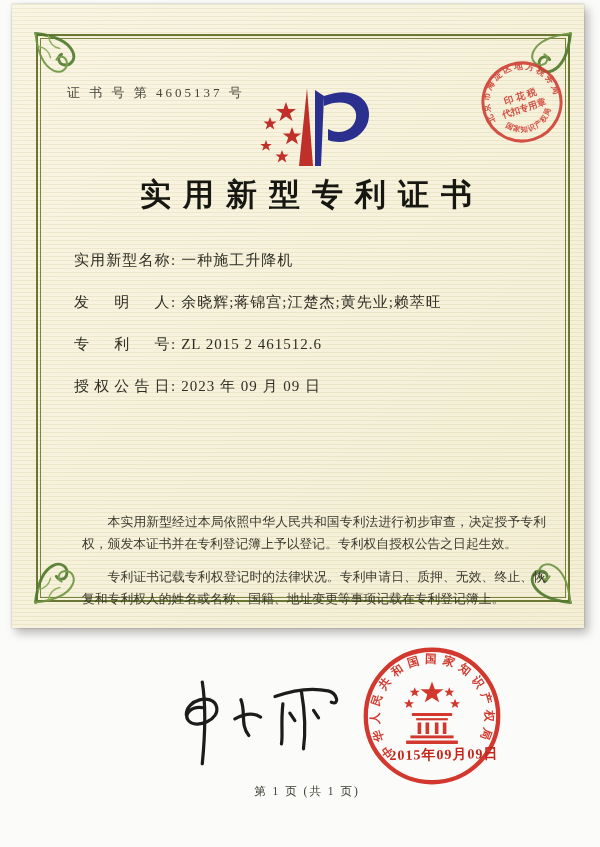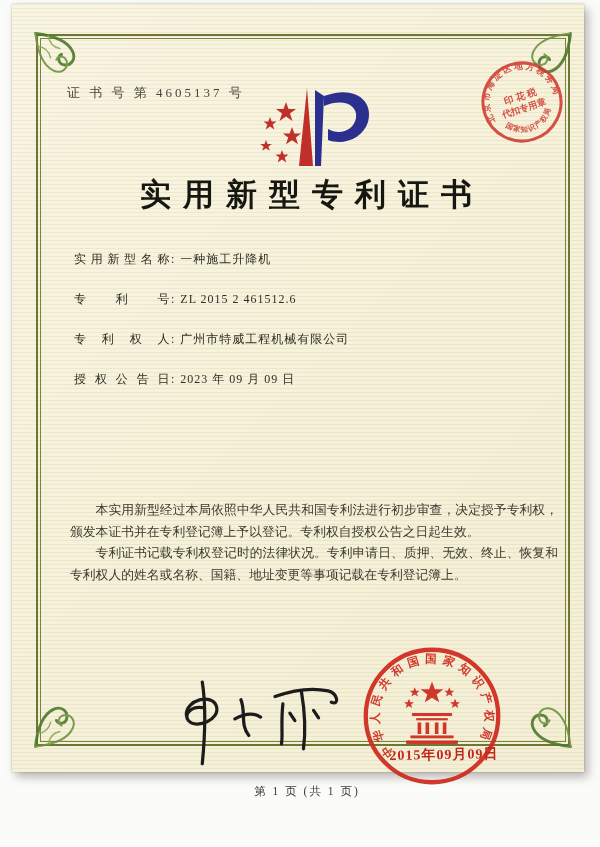--- a/index.html
+++ b/index.html
@@ -1,19 +1,19 @@
 <!DOCTYPE html>
 <html><head>
 <meta charset="utf-8">
 <style>
   html,body{margin:0;padding:0;}
   body{width:600px;height:847px;background:#fbfbfa;font-family:"Liberation Serif","DejaVu Serif",serif;}
   .page{position:relative;width:600px;height:847px;overflow:hidden;}
   .paper{
-    position:absolute;left:12px;top:4px;width:572px;height:768px;
+    position:absolute;left:12px;top:4px;width:572px;height:624px;
     background:
       repeating-linear-gradient(180deg, rgba(190,178,120,0.18) 0 1px, rgba(0,0,0,0) 1px 4px),
       linear-gradient(135deg,#f9f5e3 0%,#f6f1da 55%,#f3eed5 100%);
     box-shadow:4px 5px 9px rgba(80,78,70,.40), 0 0 2px rgba(0,0,0,.25);
   }
   .frame-outer{position:absolute;left:24px;top:30px;right:14px;bottom:26px;border:2px solid #6b7733;}
   .frame-inner{position:absolute;inset:2px;border:1px solid #78843d;}
   .ornament{position:absolute;width:58px;height:58px;opacity:.9;}
   .orn-tl{left:20px;top:26px;}
   .orn-tr{right:10px;top:26px;transform:rotate(90deg);}
@@ -21,28 +21,28 @@
   .orn-bl{left:20px;bottom:22px;transform:rotate(270deg);}
 
   .cert-no{position:absolute;left:55px;top:80px;font-size:13px;letter-spacing:3px;color:#46463c;}
 
   .logo{position:absolute;left:240px;top:76px;width:130px;height:92px;}
 
   .title{position:absolute;left:0;top:170px;width:600px;text-align:center;
          font-size:31px;font-weight:bold;color:#171712;letter-spacing:12px;}
 
   .fields{position:absolute;left:62px;top:247px;width:470px;}
-  .field{margin-bottom:23px;font-size:12px;color:#2e2e25;white-space:nowrap;}
+  .field{margin-bottom:23px;font-size:15px;color:#2e2e25;white-space:nowrap;}
   .field-label{display:inline-block;width:96px;text-align:justify;text-align-last:justify;letter-spacing:.5px;}
   .field-colon{display:inline-block;margin:0 6px 0 1px;}
   .field-value{letter-spacing:1px;}
 
   .body-text{position:absolute;left:58px;top:496px;width:488px;font-size:12.8px;
              line-height:21.5px;color:#3a3a2e;text-align:justify;}
-  .body-text p{margin:0;text-indent:2em;}
+  .body-text p{margin:12px;text-indent:2em;}
 
   .officer{position:absolute;left:62px;top:697px;font-size:15px;color:#21211a;letter-spacing:3px;line-height:27px;}
   .signature{position:absolute;left:148px;top:668px;width:190px;height:100px;transform:rotate(-2deg);}
 
   .stamp-duty{position:absolute;left:458px;top:46px;width:104px;height:104px;transform:rotate(-18deg);opacity:.88;}
   .main-seal{position:absolute;left:348px;top:640px;width:144px;height:144px;opacity:.93;}
   .seal-date{position:absolute;left:362px;top:742px;width:140px;text-align:center;
              font-size:14px;font-weight:bold;color:#c3261a;letter-spacing:1px;transform:rotate(-1deg);}
 
   .footer{position:absolute;left:0;top:780px;width:590px;text-align:center;font-size:11.5px;color:#3c3c32;letter-spacing:2px;}
@@ -105,24 +105,24 @@
       <text x="60" y="71" text-anchor="middle" font-size="10.5" fill="#cf3a30" font-weight="bold">代扣专用章</text>
     </svg>
 
     <div class="title">实用新型专利证书</div>
 
     <div class="fields">
       <div class="field">
         <span class="field-label">实用新型名称</span><span class="field-colon">:</span><span class="field-value">一种施工升降机</span>
       </div>
       <div class="field">
-        <span class="field-label">专利号</span><span class="field-colon">:</span><span class="field-value">ZL 2015 2 461512.6</span>
+        <span class="field-label">发明人</span><span class="field-colon">:</span><span class="field-value">余晓辉;蒋锦宫;江楚杰;黄先业;赖萃旺</span>
       </div>
       <div class="field">
-        <span class="field-label">专利权人</span><span class="field-colon">:</span><span class="field-value">广州市特威工程机械有限公司</span>
+        <span class="field-label">专利号</span><span class="field-colon">:</span><span class="field-value">ZL 2015 2 461512.6</span>
       </div>
       <div class="field">
         <span class="field-label">授权公告日</span><span class="field-colon">:</span><span class="field-value">2023 年 09 月 09 日</span>
       </div>
     </div>
 
     <div class="body-text">
       <p>本实用新型经过本局依照中华人民共和国专利法进行初步审查，决定授予专利权，颁发本证书并在专利登记簿上予以登记。专利权自授权公告之日起生效。</p>
       <p>专利证书记载专利权登记时的法律状况。专利申请日、质押、无效、终止、恢复和专利权人的姓名或名称、国籍、地址变更等事项记载在专利登记簿上。</p>
     </div>

